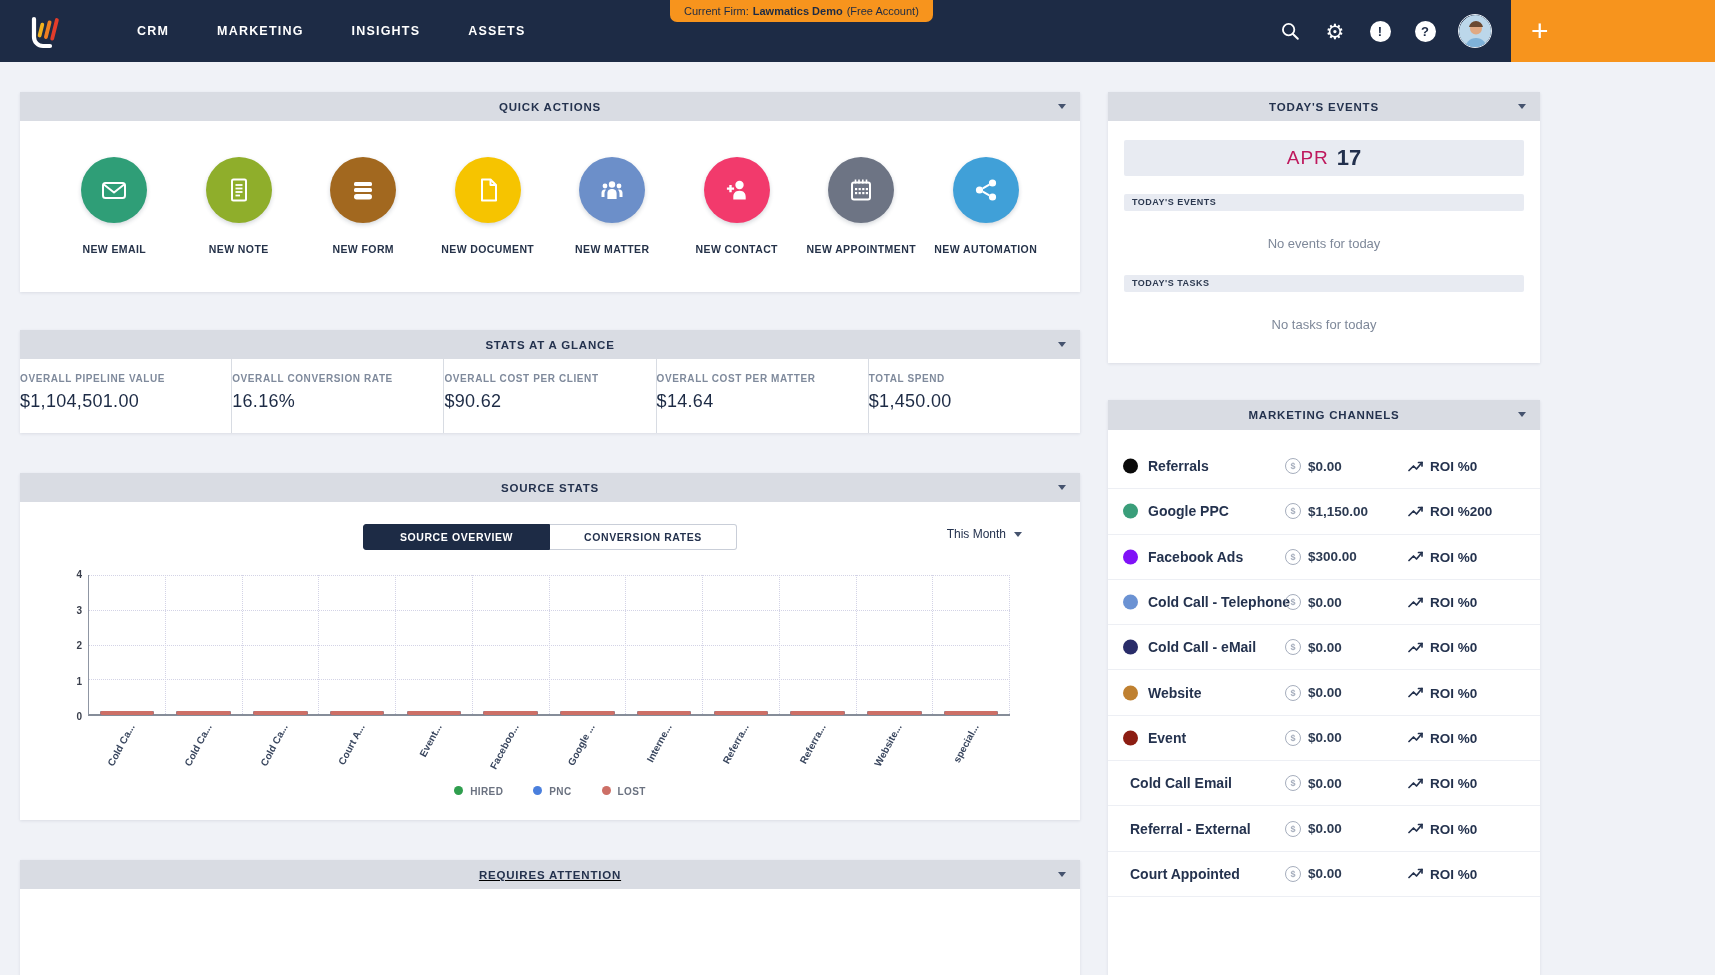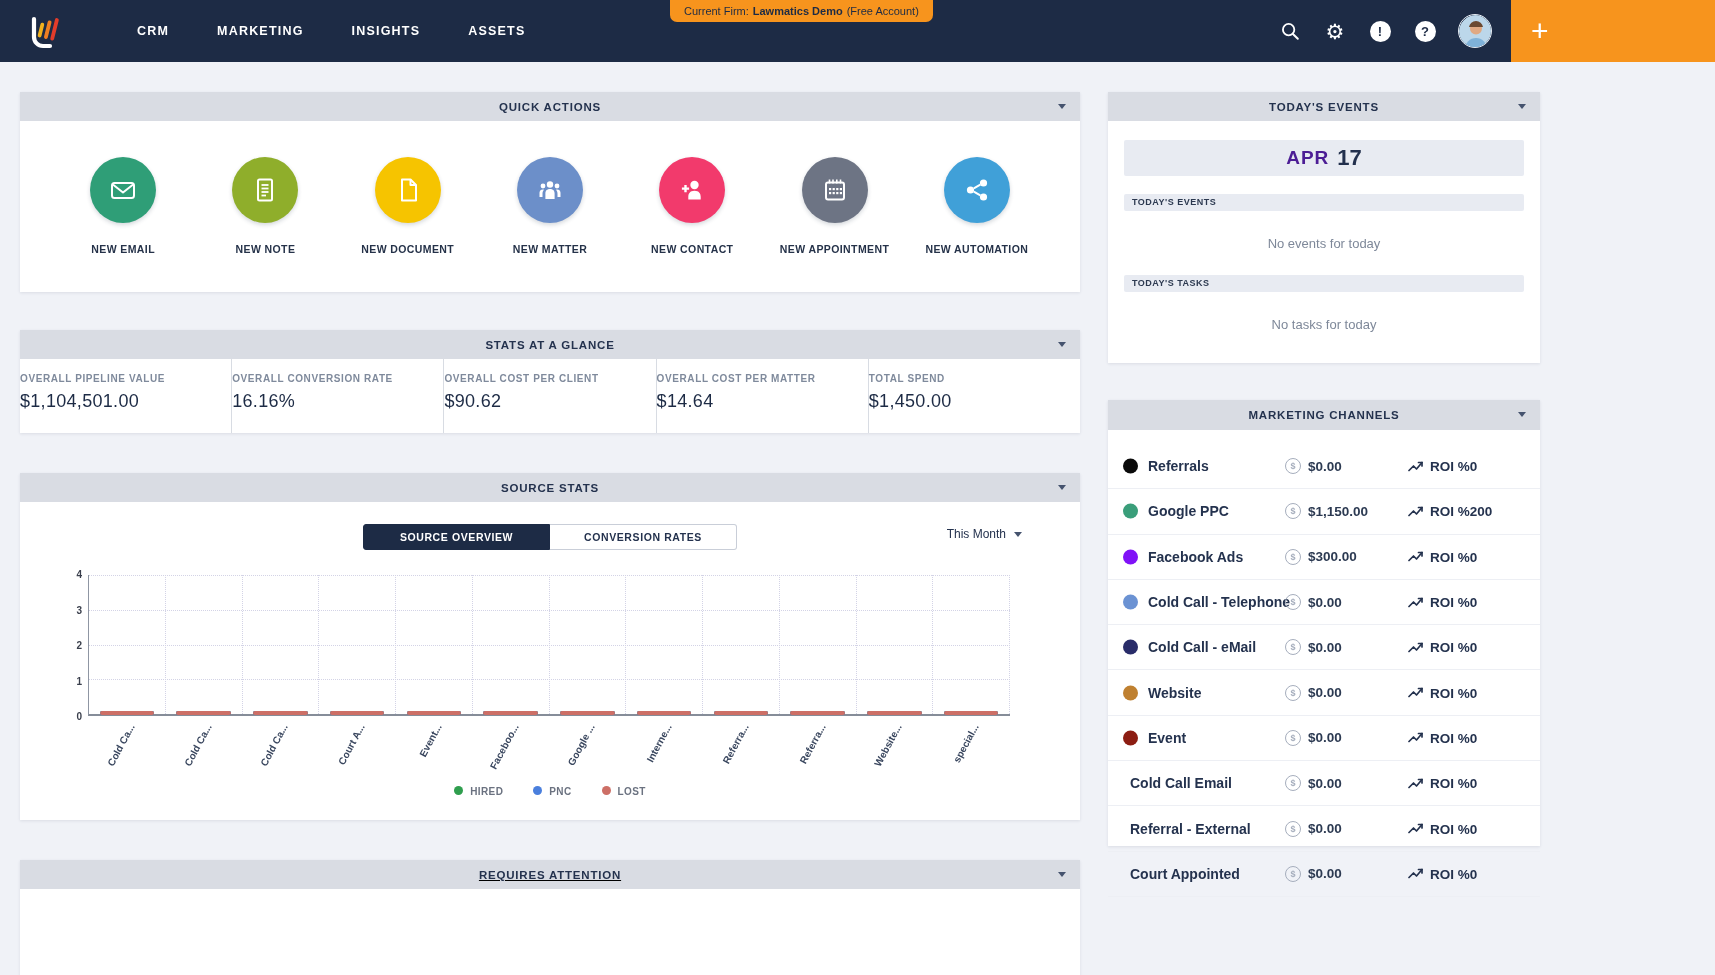--- a/index.html
+++ b/index.html
@@ -76,30 +76,30 @@
     letter-spacing:.4px;color:#6b7280;}
   .legend-dot{width:9px;height:9px;border-radius:50%;}
 
   
   #attention-card{left:20px;top:860px;width:1060px;height:145px;text-decoration:underline;}
 
   
   #today-card{left:1108px;top:92px;width:432px;height:271px;}
   .date-strip{margin:19px 16px 0;height:36px;background:#e8ebf2;border-radius:2px;
     display:flex;align-items:center;justify-content:center;gap:8px;}
-  .date-month{font-size:19px;font-weight:700;color:#4c1d95;letter-spacing:1px;}
+  .date-month{font-size:19px;font-weight:400;color:#be185d;letter-spacing:1px;}
   .date-day{font-size:22px;font-weight:800;color:#22304d;}
   .sub-bar{margin:0 16px;height:17px;line-height:17px;background:#e8ebf2;border-radius:2px;
     padding-left:8px;font-size:9px;font-weight:800;letter-spacing:.5px;color:#2c3950;}
   .sub-bar.first{margin-top:18px;}
   .sub-bar.second{margin-top:23px;}
   .empty-msg{margin:25px 0 0;text-align:center;font-size:13px;color:#7e8899;height:16px;}
 
   
-  #channels-card{left:1108px;top:400px;width:432px;height:446px;}
+  #channels-card{left:1108px;top:400px;width:432px;height:575px;}
   #channels-card .card-header{height:30px;}
   .channels-body{padding-top:14px;}
   .channel-row{position:relative;height:45.3px;border-bottom:1px solid #edeff4;cursor:pointer;}
   .channel-dot{position:absolute;left:15px;top:50%;transform:translateY(-50%);
     width:15px;height:15px;border-radius:50%;}
   .channel-name{position:absolute;left:40px;top:50%;transform:translateY(-50%);
     font-size:14px;font-weight:800;color:#24324e;white-space:nowrap;}
   .channel-row.nodot .channel-name{left:22px;}
   .channel-spend{position:absolute;left:177px;top:50%;transform:translateY(-50%);
     display:flex;align-items:center;gap:7px;}
@@ -184,20 +184,30 @@
             <rect x="8" y="4.5" width="14" height="21" rx="1.5" stroke="#fff" stroke-width="2" fill="none"></rect>
             <line x1="11.5" y1="10" x2="18.5" y2="10" stroke="#fff" stroke-width="1.8"></line>
             <line x1="11.5" y1="13.5" x2="18.5" y2="13.5" stroke="#fff" stroke-width="1.8"></line>
             <line x1="11.5" y1="17" x2="18.5" y2="17" stroke="#fff" stroke-width="1.8"></line>
             <line x1="11.5" y1="20.5" x2="16" y2="20.5" stroke="#fff" stroke-width="1.8"></line>
           </svg>
       </span>
       <span class="qa-label">NEW NOTE</span>
     </div>
     <div class="qa-item">
+      <span class="qa-circle" style="background-color: rgb(162, 104, 31);">
+        <svg width="30" height="30" viewBox="0 0 30 30">
+            <rect x="6" y="7" width="18" height="4" rx="1.5" fill="#fff"></rect>
+            <rect x="6" y="13" width="18" height="4" rx="1.5" fill="#fff"></rect>
+            <rect x="6" y="19" width="18" height="5.5" rx="2.7" fill="#fff"></rect>
+          </svg>
+      </span>
+      <span class="qa-label">NEW FORM</span>
+    </div>
+    <div class="qa-item">
       <span class="qa-circle" style="background-color: rgb(246, 196, 0);">
         <svg width="30" height="30" viewBox="0 0 30 30">
             <path d="M9 4.5 h8.5 L23 10 v15.5 H9 z" stroke="#fff" stroke-width="2" fill="none" stroke-linejoin="round"></path>
             <path d="M17.5 4.5 V10 H23" stroke="#fff" stroke-width="2" fill="none" stroke-linejoin="round"></path>
           </svg>
       </span>
       <span class="qa-label">NEW DOCUMENT</span>
     </div>
     <div class="qa-item">
       <span class="qa-circle" style="background-color: rgb(108, 143, 201);">

